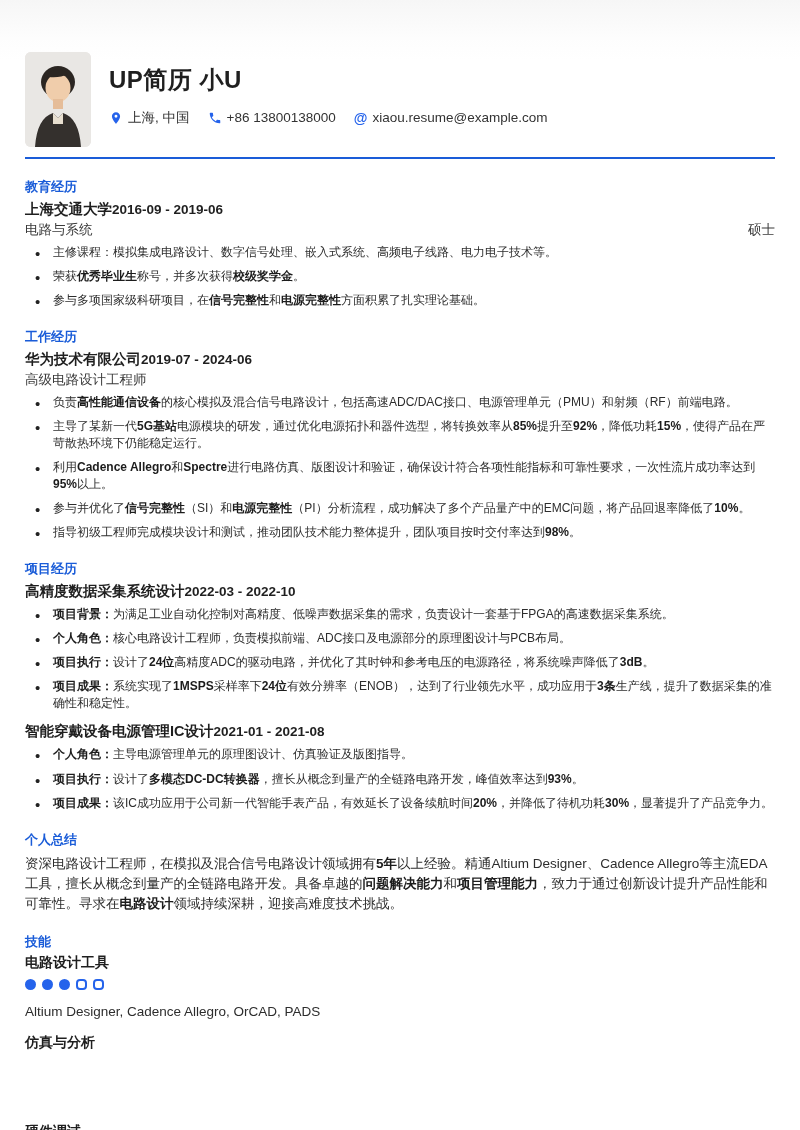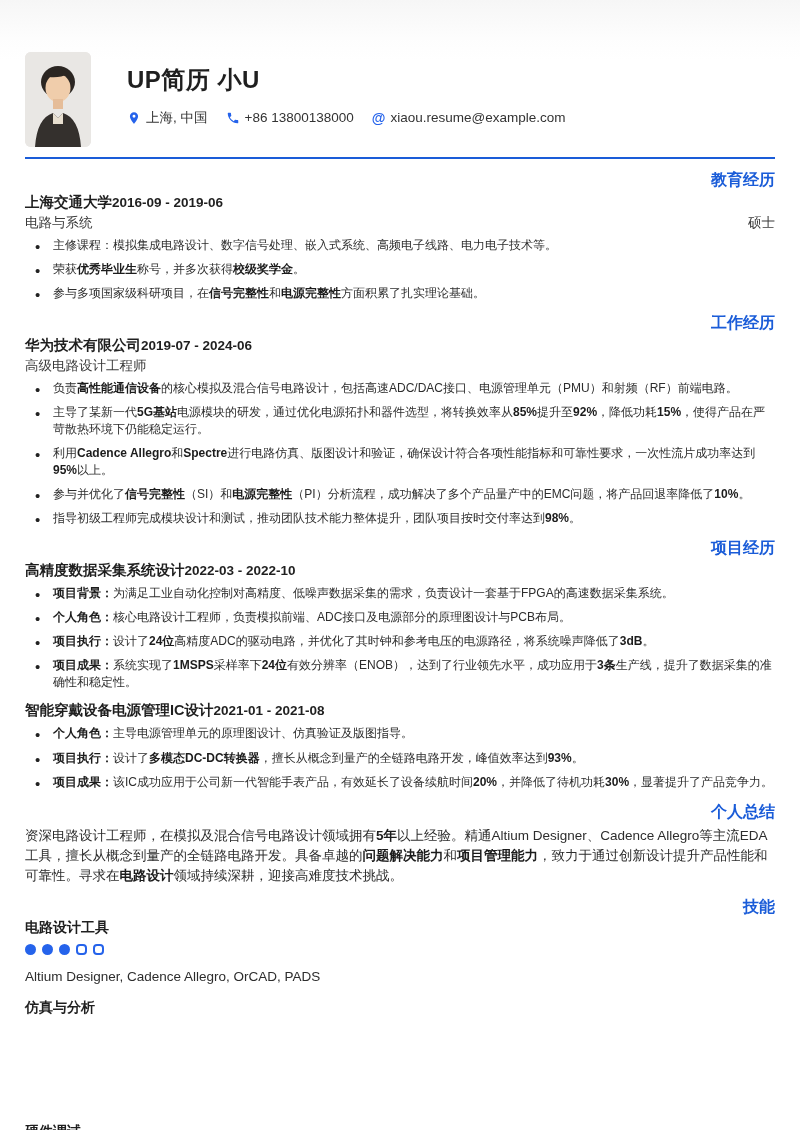--- a/index.html
+++ b/index.html
@@ -7,35 +7,35 @@
     width:800px;height:1130px;overflow:hidden;background:#fff;
     font-family:"Liberation Sans","DejaVu Sans",sans-serif;
     color:#2a2a2a;-webkit-font-smoothing:antialiased;
   }
   .page{
     position:relative;width:800px;height:1130px;overflow:hidden;
     background:linear-gradient(180deg,#f6f6f6 0,#fdfdfd 38px,#ffffff 60px);
     box-sizing:border-box;padding:0 25px;
   }
   
-  .header{display:flex;align-items:flex-start;gap:36px;padding-top:52px;}
+  .header{display:flex;align-items:flex-start;gap:18px;padding-top:52px;}
   .photo{
     width:66px;height:95px;border-radius:6px;overflow:hidden;flex:0 0 auto;
     background:#e9e7e4;
   }
   .photo svg{display:block;width:100%;height:100%;}
   .header-main{padding-top:14px;}
   .person-name{font-size:24px;font-weight:700;color:#1f1f1f;letter-spacing:.5px;line-height:1.2;}
   .contact-row{display:flex;align-items:center;gap:18px;margin-top:14px;font-size:13.5px;color:#333;}
   .contact-item{display:flex;align-items:center;gap:5px;}
   .cicon{width:14px;height:14px;fill:#2563eb;flex:0 0 auto;display:inline-block;}
   .at-glyph{color:#2563eb;font-weight:700;font-size:14px;line-height:1;}
   .header-divider{height:2px;background:#1a5cd8;margin-top:10px;border:none;}
   
-  .section-title{color:#1a5cd8;font-weight:700;font-size:16px;line-height:19px;margin-top:11px;text-align:right;}
+  .section-title{color:#1a5cd8;font-weight:700;font-size:13px;line-height:19px;margin-top:18px;}
   .entry-head{display:flex;align-items:baseline;margin-top:4px;}
   .entry-name{font-weight:700;font-size:14.5px;color:#1f1f1f;line-height:19px;}
   .entry-date{font-weight:700;font-size:13.5px;color:#1f1f1f;line-height:19px;}
   .entry-sub{display:flex;justify-content:space-between;font-size:13.5px;color:#3a3a3a;line-height:19px;margin-top:1px;}
   ul.bullets{list-style:none;margin:5px 0 0 0;padding:0;}
   ul.bullets li{
     position:relative;padding-left:28px;margin:0 0 7px 0;
     font-size:12px;line-height:1.42;color:#2d2d2d;
   }
   ul.bullets li::before{

